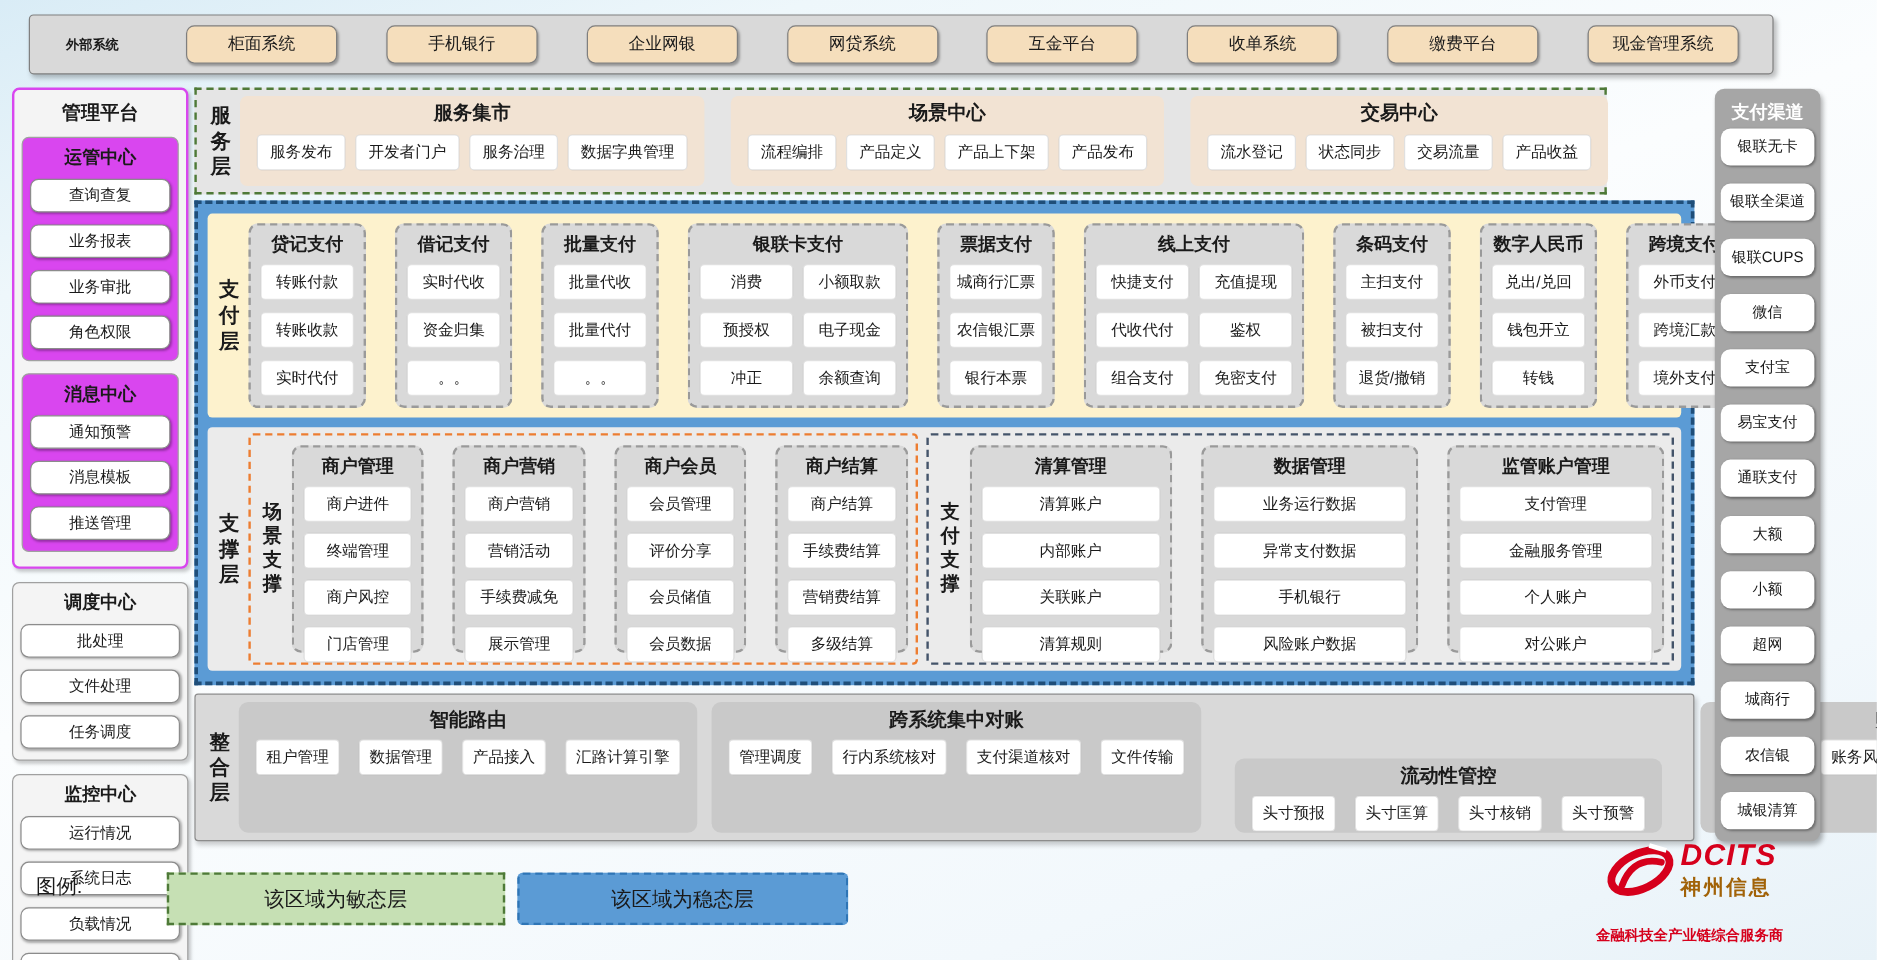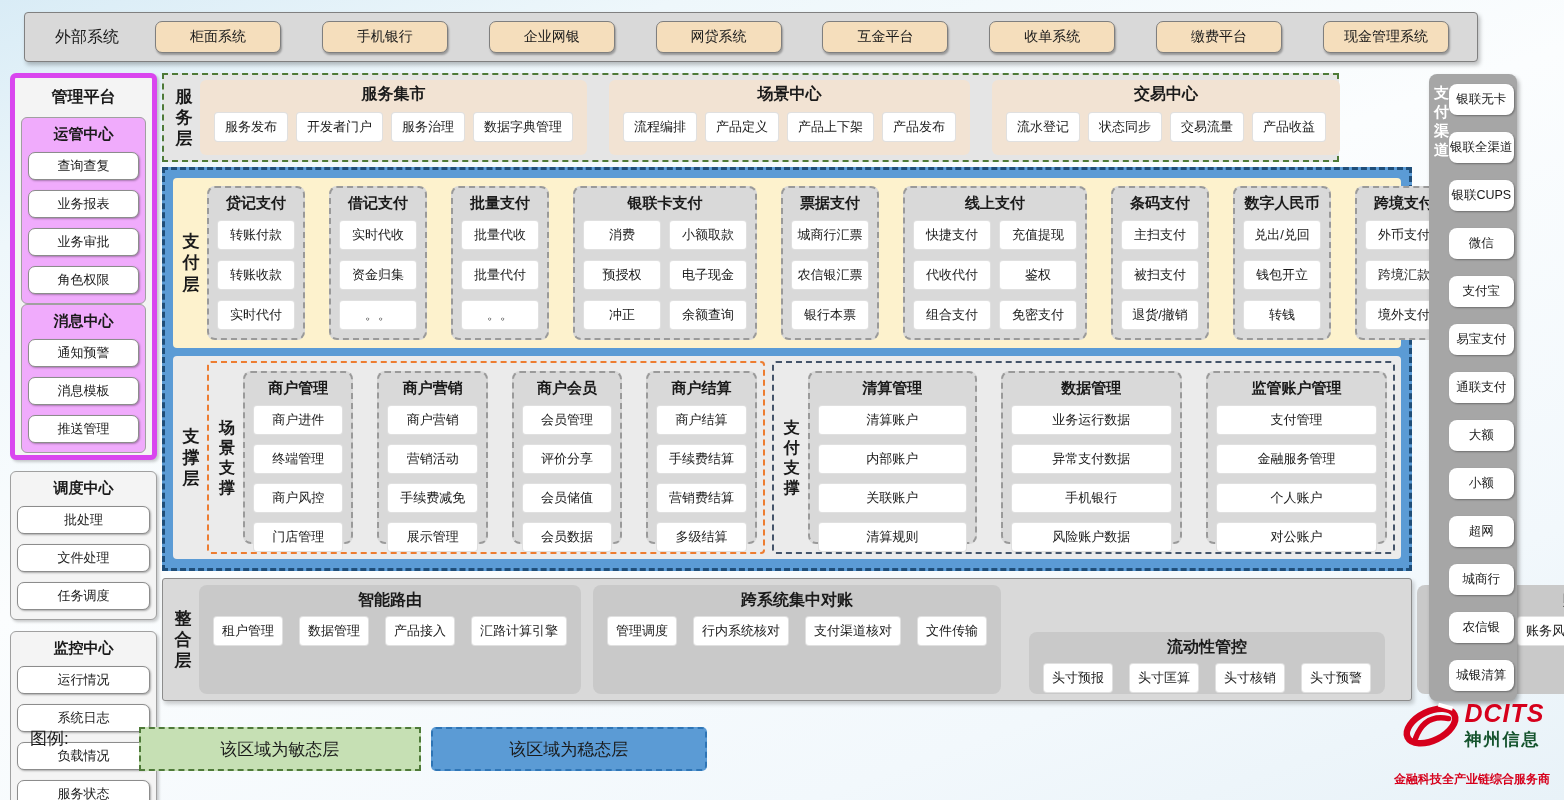--- a/index.html
+++ b/index.html
@@ -8,32 +8,32 @@
     font-family:"Liberation Sans","DejaVu Sans",sans-serif;
     color:#1a1a1a;
     background:linear-gradient(160deg,#d9ecf6 0%,#eef7fb 18%,#fbfdfe 45%,#f2f8fc 80%,#e8f2f8 100%);
     position:relative; overflow:hidden;
   }
   
   #topbar { position:absolute; left:24px; top:12px; width:1454px; height:50px;
     background:#d9d9d9; border:1px solid #808080; border-radius:4px;
     display:flex; align-items:center; padding:0 28px 0 30px;
     box-shadow:2px 3px 4px rgba(0,0,0,.25); }
-  .bar-label { font-weight:normal; font-size:16px; flex:0 0 100px; }
+  .bar-label { font-weight:bold; font-size:11px; flex:0 0 100px; }
   .bar-items { flex:1; display:flex; justify-content:space-between; align-items:center; }
   .cream-btn { background:#f5debc; border:1px solid #7f7f7f; border-radius:7px;
     min-width:126px; padding:6px 10px; text-align:center; font-size:14px;
     box-shadow:1px 2px 2px rgba(0,0,0,.3); white-space:nowrap; }
   
   #left { position:absolute; left:10px; top:73px; width:147px; }
-  .side-outer { background:#f4f4f4; border:5px solid #d946ef; border-radius:6px;
+  .side-outer { background:#f4f4f4; border:2px solid #d946ef; border-radius:6px;
     padding:6px 6px 2px; margin-bottom:11px; box-shadow:2px 2px 3px rgba(0,0,0,.2); }
   .side-outer-title { font-weight:bold; font-size:16px; text-align:center; margin:3px 0 9px; }
-  .side-panel { background:#f0abfc; border:1px solid #a0a0a0; border-radius:6px;
-    padding:7px 6px 9px; }
+  .side-panel { background:#d946ef; border:1px solid #a0a0a0; border-radius:6px;
+    padding:7px 6px 9px; margin-bottom:10px; }
   .standalone { background:#f4f4f4; box-shadow:2px 2px 3px rgba(0,0,0,.2); margin-bottom:11px; }
   .side-title { font-weight:bold; font-size:15px; text-align:center; margin-bottom:8px; }
   .side-items { display:flex; flex-direction:column; gap:10px; }
   .side-btn { background:#fff; border:1px solid #8c8c8c; border-radius:7px;
     text-align:center; font-size:13px; padding:4px 2px; box-shadow:1px 1px 2px rgba(0,0,0,.3); }
   
   .vlabel { flex:0 0 20px; width:20px; font-weight:bold; font-size:17px; line-height:1.25;
     text-align:center; word-break:break-all; margin:0 6px; }
   
   #service { position:absolute; left:162px; top:73px; width:1177px; height:89px;
@@ -77,39 +77,39 @@
   .int-panel:nth-child(1){ flex:0 0 270px; }
   .int-panel:nth-child(2){ flex:0 0 293px; margin-right:16px; }
   .int-panel:nth-child(3){ flex:0 0 300px; margin-right:20px;margin-top:47px; }
   .int-panel:nth-child(4){ flex:0 0 250px; }
   .grid-items { flex:1; display:grid !important; grid-template-columns:1fr 1fr 1fr 1fr;
     gap:10px 16px; margin-top:5px; align-content:space-between; }
   .int-panel .btn-white { padding:5px 8px; }
   
   #right { position:absolute; left:1429px; top:74px; width:88px; height:627px;
     background:#a6a6a6; border-radius:8px; padding:10px 5px;
-    box-shadow:2px 3px 4px rgba(0,0,0,.3); display:flex; }
+    box-shadow:2px 3px 4px rgba(0,0,0,.3); display:flex; flex-direction:column; }
   .chan-title { color:#fff; font-weight:bold; font-size:15px; text-align:center; margin-bottom:4px; }
   .chan-items { flex:1; display:flex; flex-direction:column; justify-content:space-between; gap:8px; }
   .chan-btn { background:#fff; border-radius:8px; text-align:center; font-size:12.5px;
     padding:7px 1px; box-shadow:1px 1px 2px rgba(0,0,0,.35); white-space:nowrap; }
   
   #legend { position:absolute; left:30px; top:727px; display:flex; align-items:flex-start; }
   .legend-label { font-size:17px; }
   .legend-green { margin-left:70px; width:282px; height:44px; background:#c6e0b4;
     border:2px dashed #4e7a38; display:flex; align-items:center; justify-content:center;
     font-size:17px; }
   .legend-blue { margin-left:10px; width:276px; height:44px; background:#5b9bd5;
     border:2px dashed #2e75b6; border-radius:5px; display:flex; align-items:center;
     justify-content:center; font-size:17px; }
   
-  #logo { position:absolute; left:1386px; top:700px; width:172px; }
+  #logo { position:absolute; left:1322px; top:700px; width:172px; }
   .logo-row { display:flex; align-items:center; justify-content:center; gap:3px; }
   .brand { color:#d6001c; font-weight:bold; font-style:italic; font-size:25px; line-height:1; letter-spacing:1px; }
-  .cname { color:#14532d; font-weight:bold; font-size:17px; letter-spacing:2px; margin-top:2px; }
+  .cname { color:#a16207; font-weight:bold; font-size:17px; letter-spacing:2px; margin-top:2px; }
   .tagline { color:#d6001c; font-weight:bold; font-size:12px; text-align:center; margin-top:19px; white-space:nowrap; }
 </style>
 </head>
 <body>
 
 <div id="topbar">
   <div class="bar-label">外部系统</div>
   <div class="bar-items">
       <div class="cream-btn">柜面系统</div>
       <div class="cream-btn">手机银行</div>

